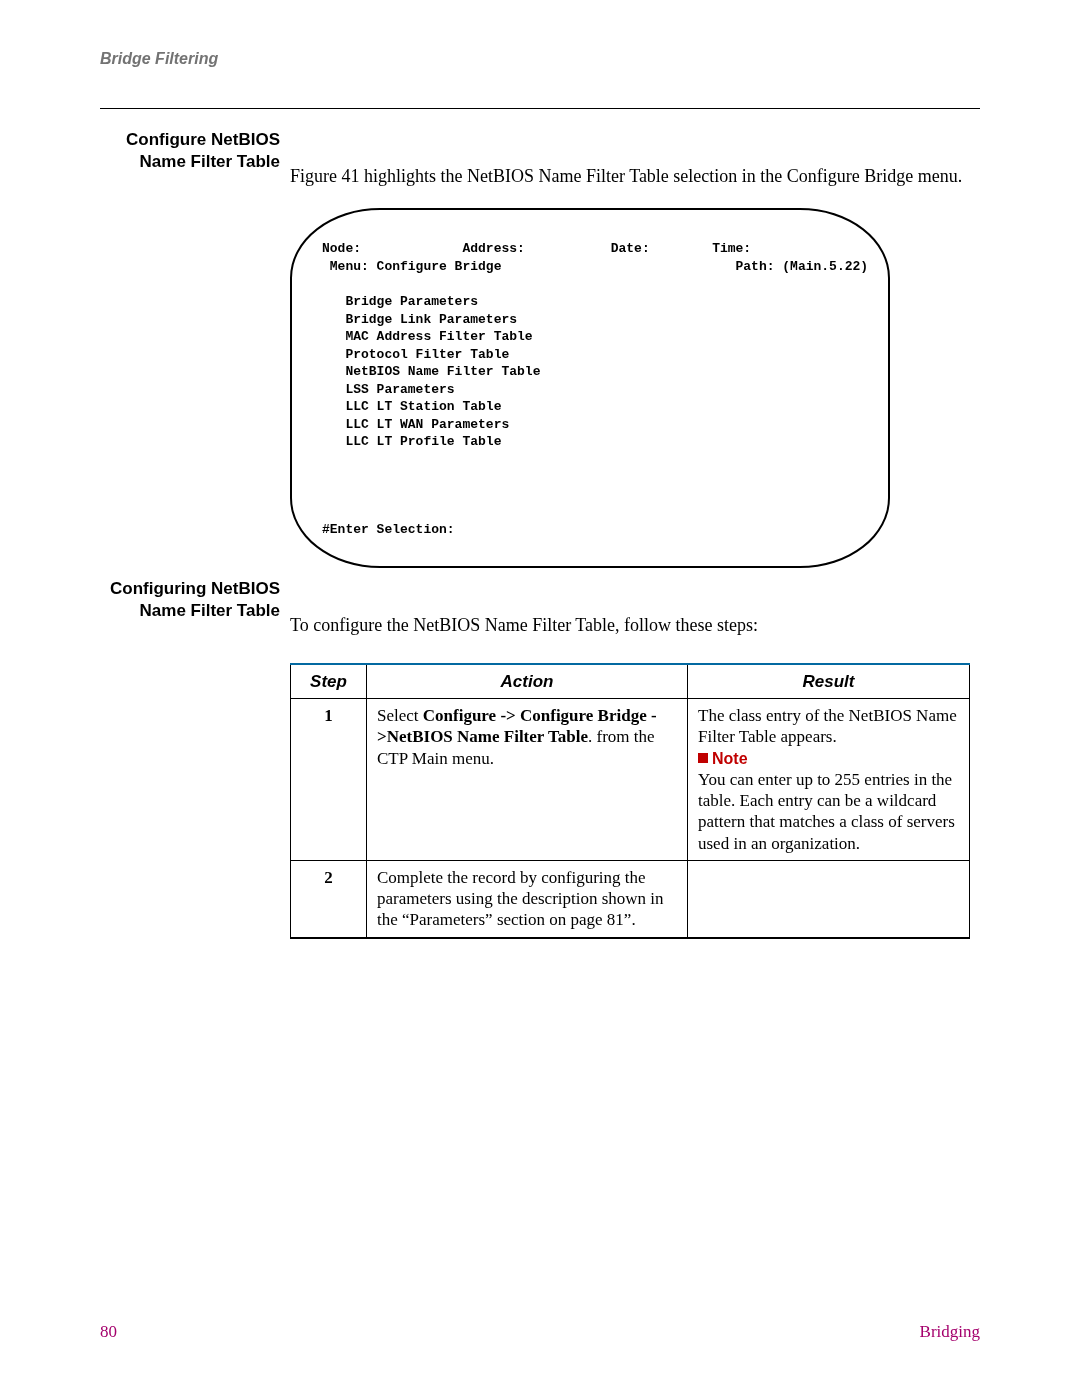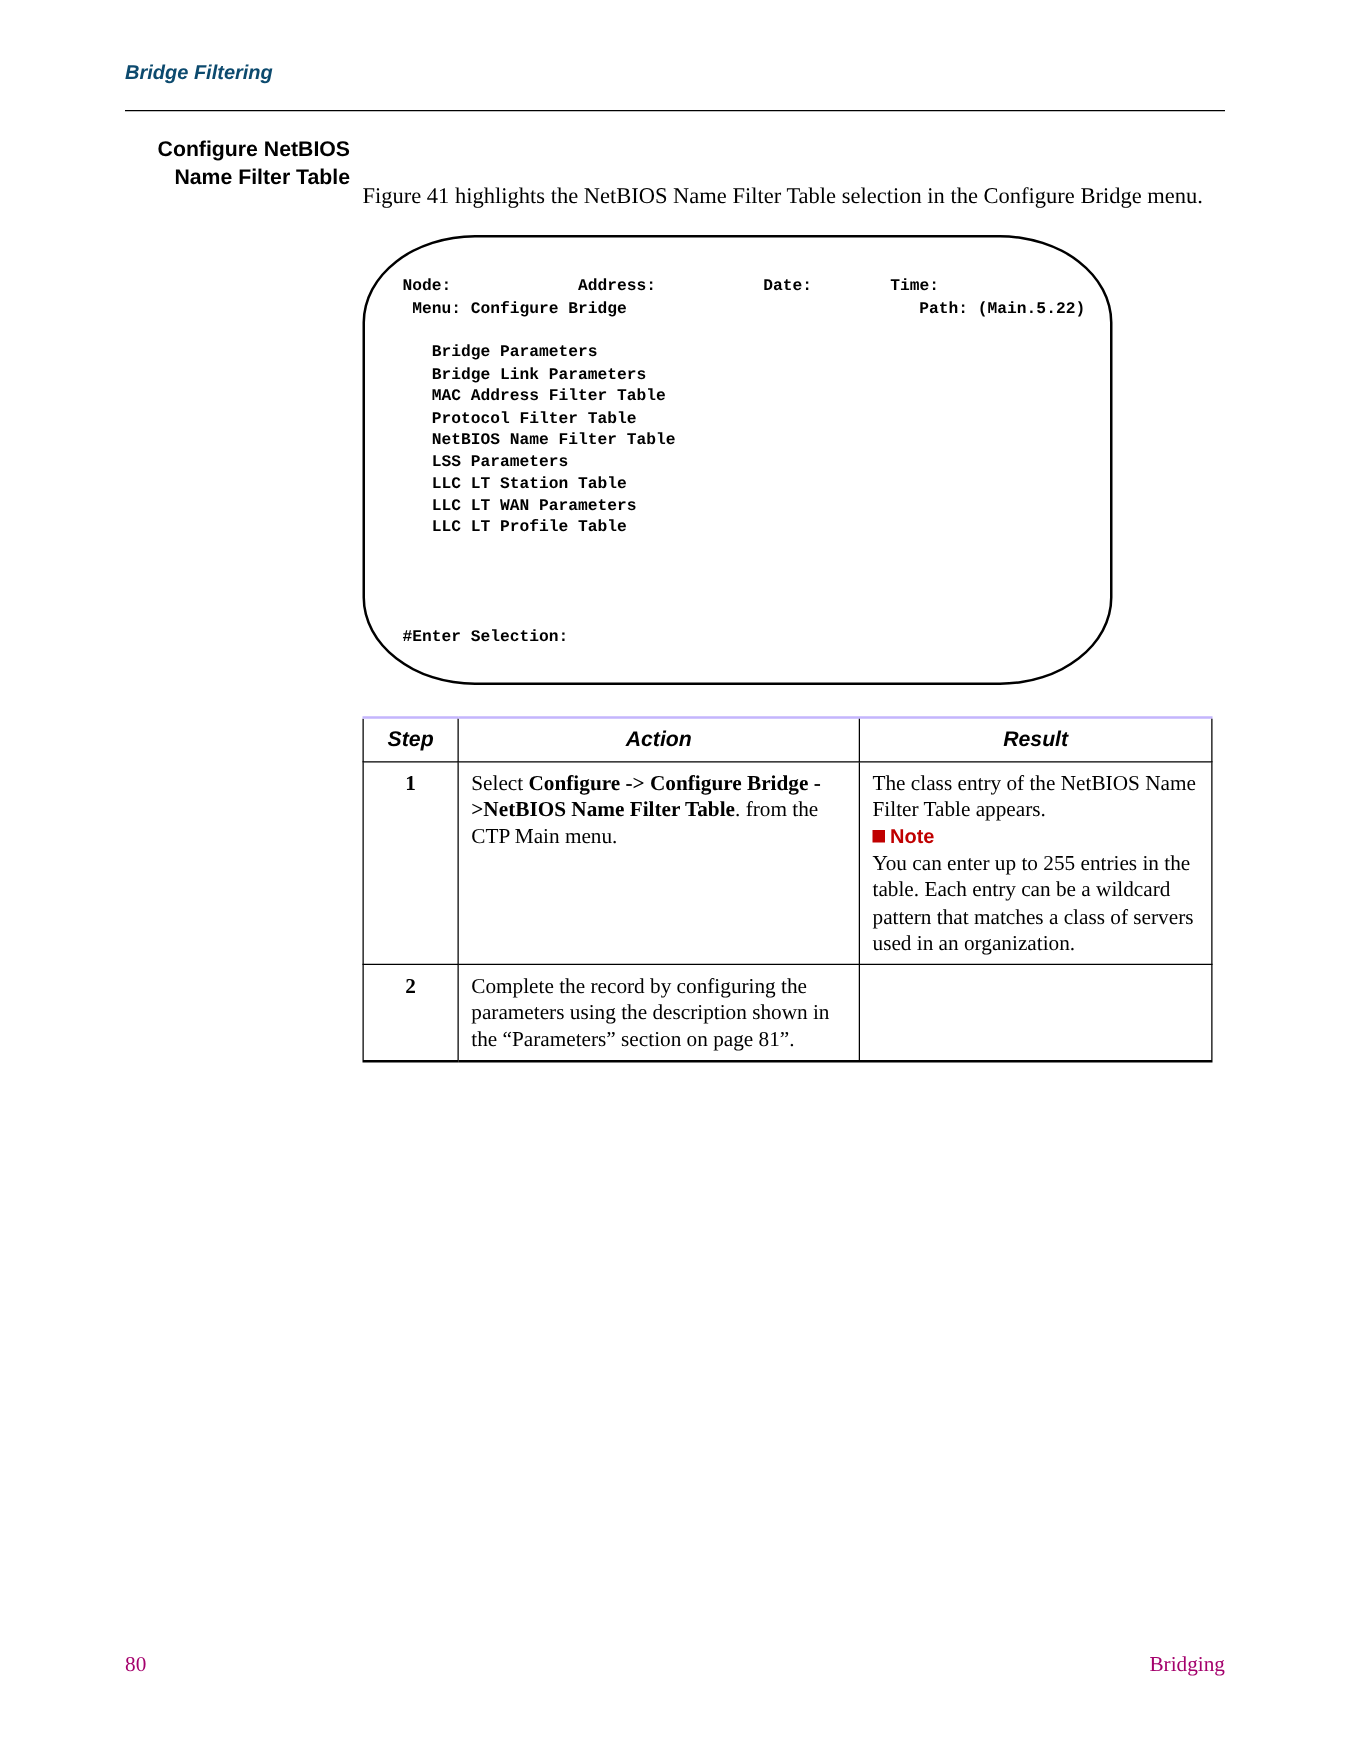--- a/index.html
+++ b/index.html
@@ -11,26 +11,26 @@
     color: #000;
   }
   .page {
     width: 1080px;
     height: 1397px;
     position: relative;
     box-sizing: border-box;
     padding: 50px 100px 40px 100px;
   }
   .running-head {
-    color: #0c4a6e;
+    color: #737373;
     font-family: Arial, Helvetica, sans-serif;
     font-weight: bold;
     font-style: italic;
     font-size: 16px;
-    margin-bottom: 20px;
+    margin-bottom: 40px;
   }
   .hr {
     border: none;
     border-top: 1px solid #000;
     margin: 0 0 20px 0;
   }
   .row {
     display: flex;
   }
   .sidehead {
@@ -84,21 +84,21 @@
     padding: 6px 10px;
     vertical-align: top;
     font-size: 17px;
     line-height: 1.25;
   }
   .steps-table th {
     font-family: Arial, Helvetica, sans-serif;
     font-weight: bold;
     font-style: italic;
     text-align: left;
-    border-top: 2px solid #c4b5fd;
+    border-top: 2px solid #0369a1;
     border-bottom: 1px solid #000;
   }
   .steps-table th.step-col { text-align: center; width: 55px; }
   .steps-table td.step-col { text-align: center; font-weight: bold; }
   .steps-table th.action-col { text-align: center; width: 300px;}
   .steps-table th.result-col { text-align: center; }
   .steps-table tr:last-child td { border-bottom: 2px solid #000; }
   .note-hd {
     color: #c00000;
     font-family: Arial, Helvetica, sans-serif;
@@ -155,20 +155,24 @@
    <span>LLC LT WAN Parameters</span>
    <span>LLC LT Profile Table</span>
 
 
 
 
 <span>#Enter Selection:</span></div>
   </div>
 
 
+  <div class="row">
+    <div class="sidehead">Configuring NetBIOS Name Filter Table</div>
+    <div class="bodycol">To configure the NetBIOS Name Filter Table, follow these steps:</div>
+  </div>
 
   <table class="steps-table">
     <thead>
       <tr>
         <th class="step-col">Step</th>
         <th class="action-col">Action</th>
         <th class="result-col">Result</th>
       </tr>
     </thead>
     <tbody>

